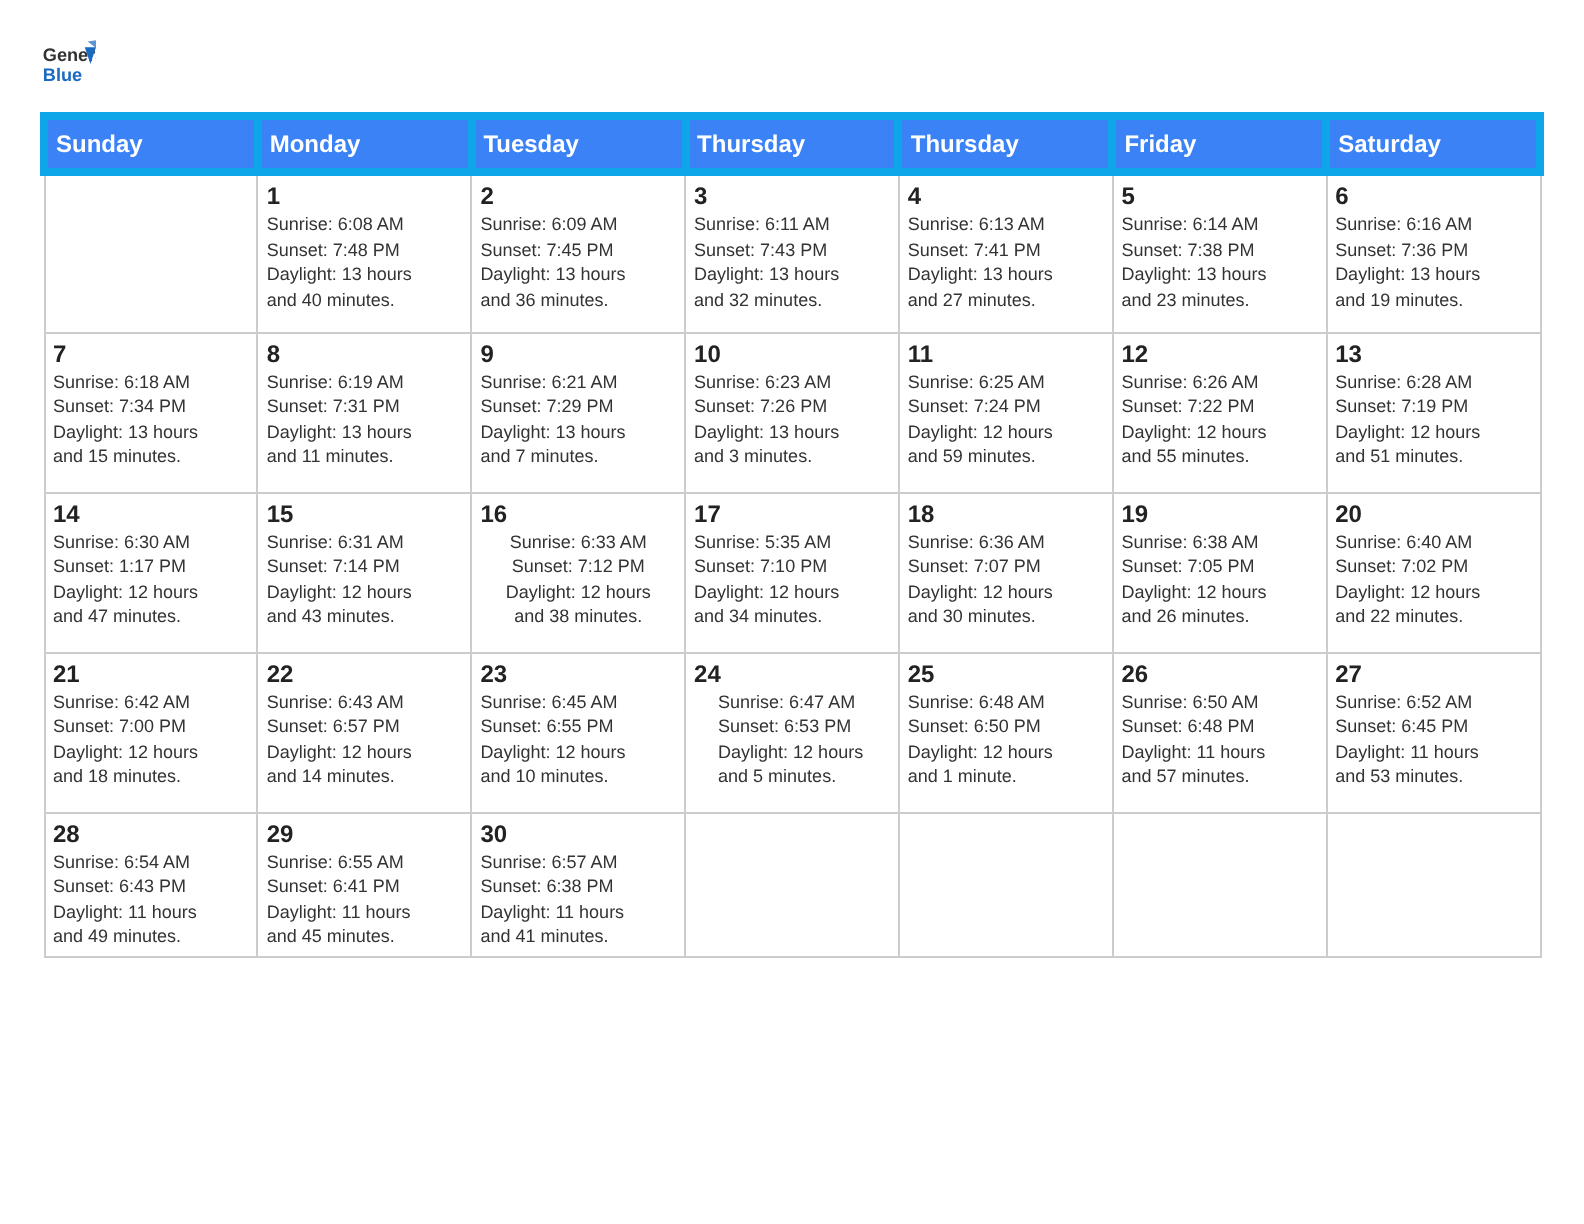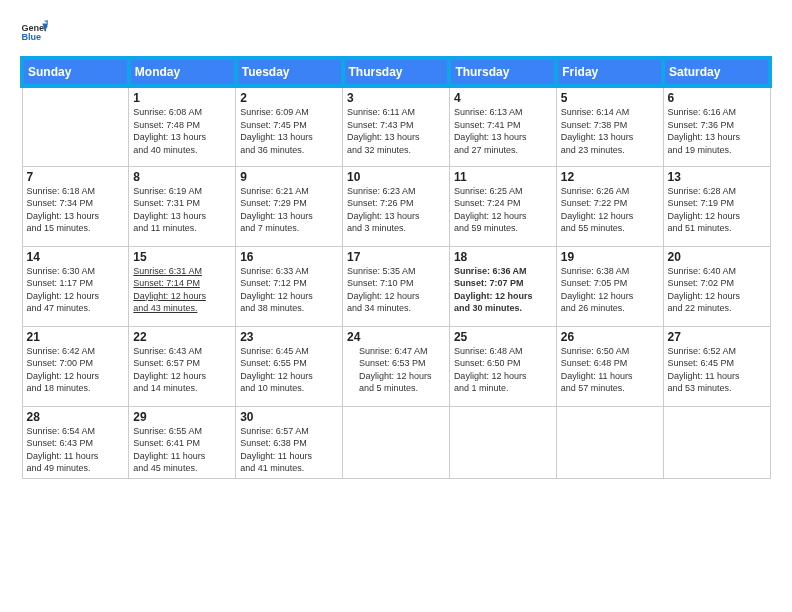--- a/index.html
+++ b/index.html
@@ -223,42 +223,42 @@
         <tr>
           <td>
             <span class="day-num">14</span>
             <div class="day-info" style="white-space: pre-line;">Sunrise: 6:30 AM
 Sunset: 1:17 PM
 Daylight: 12 hours
 and 47 minutes.</div>
           </td>
           <td>
             <span class="day-num">15</span>
-            <div class="day-info" style="white-space: pre-line; text-decoration: underline;">Sunrise: 6:31 AM
+            <div class="day-info" style="white-space: pre-line;">Sunrise: 6:31 AM
 Sunset: 7:14 PM
 Daylight: 12 hours
 and 43 minutes.</div>
           </td>
           <td>
             <span class="day-num">16</span>
-            <div class="day-info" style="white-space: pre-line;">Sunrise: 6:33 AM
+            <div class="day-info" style="white-space: pre-line; text-align: center;">Sunrise: 6:33 AM
 Sunset: 7:12 PM
 Daylight: 12 hours
 and 38 minutes.</div>
           </td>
           <td>
             <span class="day-num">17</span>
             <div class="day-info" style="white-space: pre-line;">Sunrise: 5:35 AM
 Sunset: 7:10 PM
 Daylight: 12 hours
 and 34 minutes.</div>
           </td>
           <td>
             <span class="day-num">18</span>
-            <div class="day-info" style="white-space: pre-line; font-weight: bold;">Sunrise: 6:36 AM
+            <div class="day-info" style="white-space: pre-line;">Sunrise: 6:36 AM
 Sunset: 7:07 PM
 Daylight: 12 hours
 and 30 minutes.</div>
           </td>
           <td>
             <span class="day-num">19</span>
             <div class="day-info" style="white-space: pre-line;">Sunrise: 6:38 AM
 Sunset: 7:05 PM
 Daylight: 12 hours
 and 26 minutes.</div>

